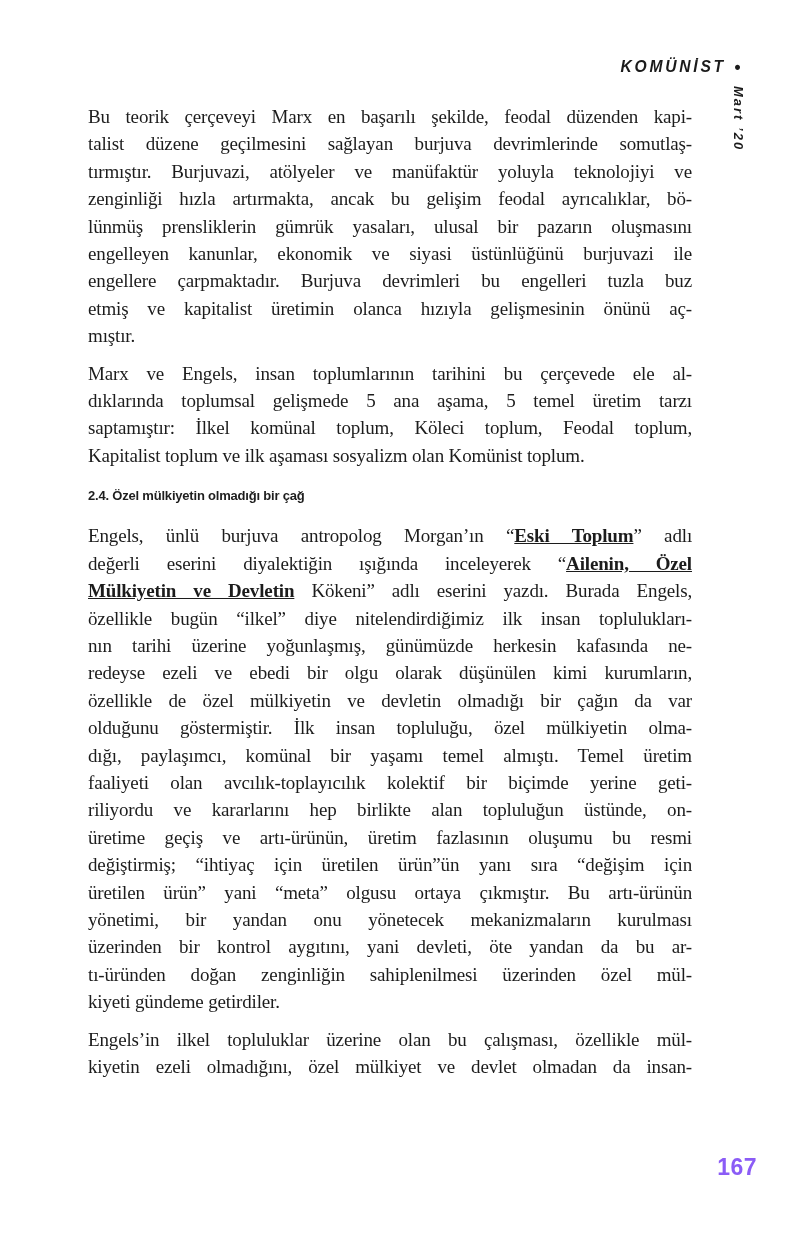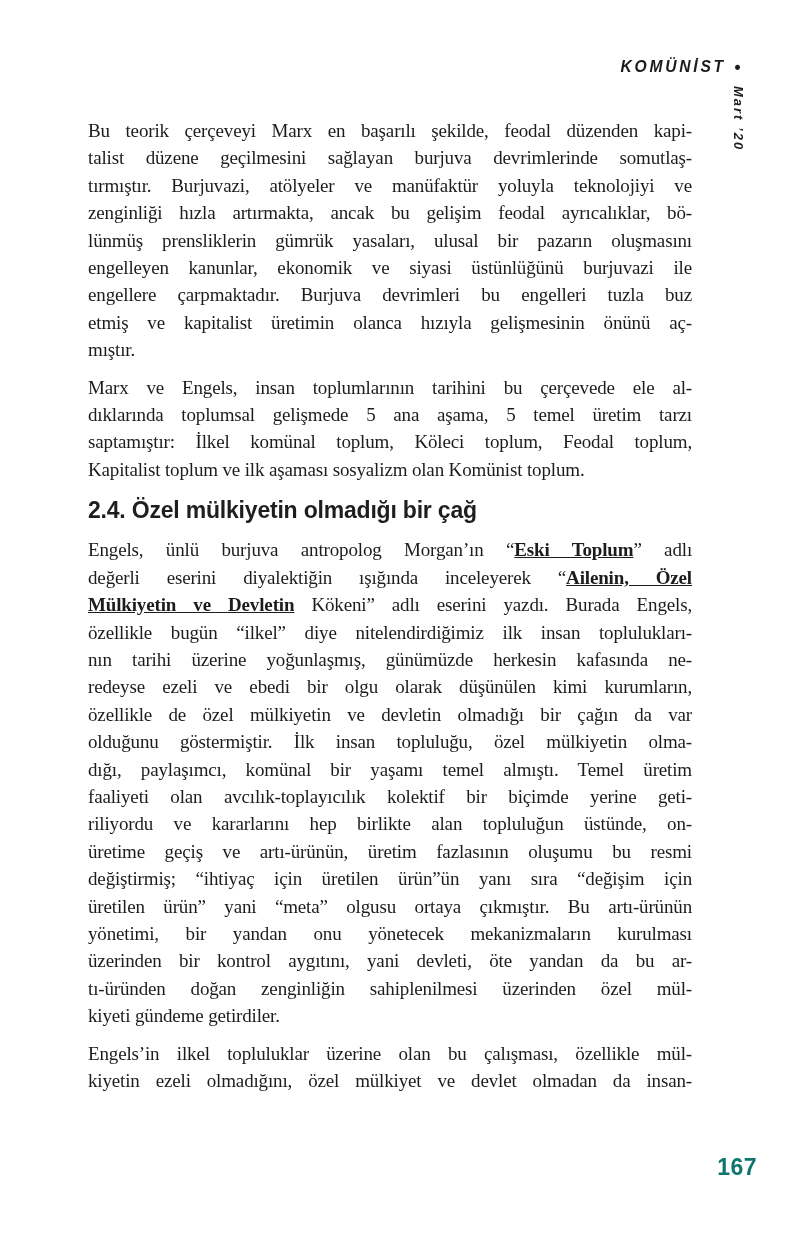--- a/index.html
+++ b/index.html
@@ -43,53 +43,53 @@
     font-weight: bold;
     font-style: italic;
     font-size: 13px;
     letter-spacing: 2px;
     color: #1b1b1b;
   }
   
   .article {
     position: absolute;
     left: 88px;
-    top: 117px;
+    top: 103px;
     width: 604px;
     font-size: 19px;
     line-height: 27.4px;
     letter-spacing: -0.15px;
   }
   .paragraph { margin: 0; }
   .paragraph + .paragraph { margin-top: 10px; }
   .line {
     text-align: justify;
     text-align-last: justify;
   }
   .line.last { text-align-last: left; }
   .line b { font-weight: bold; text-decoration: underline; }
   .section-heading {
     font-family: "Liberation Sans", "DejaVu Sans", sans-serif;
     font-weight: bold;
-    font-size: 23px;
+    font-size: 13px;
     letter-spacing: -0.2px;
     color: #1e1e1e;
     margin: 14px 0 13px 0;
     line-height: 26px;
   }
   .section-heading + .paragraph { margin-top: 0; }
   
   .page-number {
     position: absolute;
     top: 1154px;
     right: 41px;
     font-family: "Liberation Sans", "DejaVu Sans", sans-serif;
     font-weight: bold;
     font-size: 23px;
-    color: #0f766e;
+    color: #8b5cf6;
     letter-spacing: 0.5px;
   }
 </style>
 </head>
 <body>
 
 <div class="page">
 
   <div class="masthead">
     <span>KOMÜNİST</span><span class="dot">•</span>

